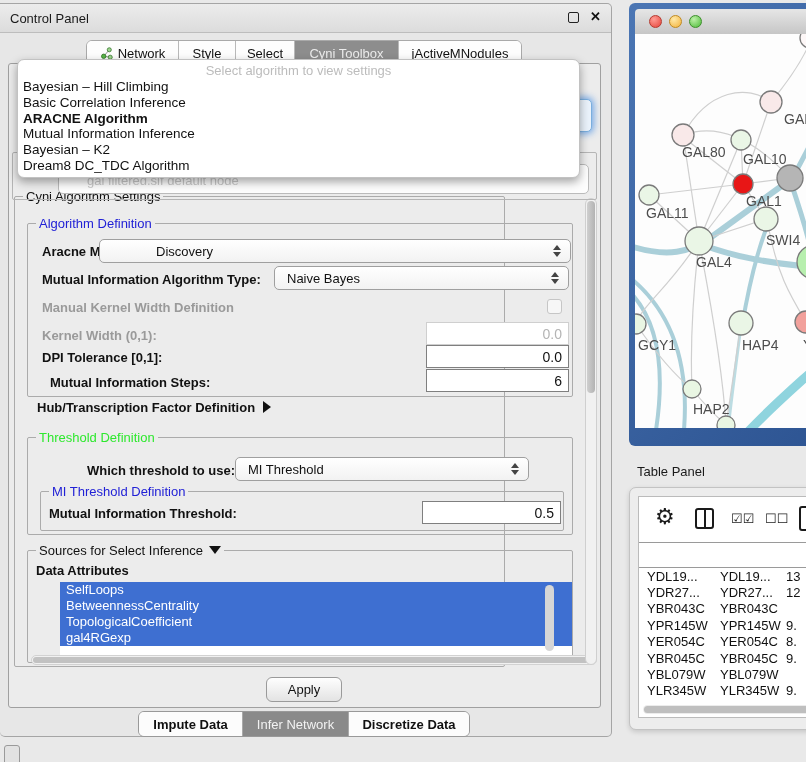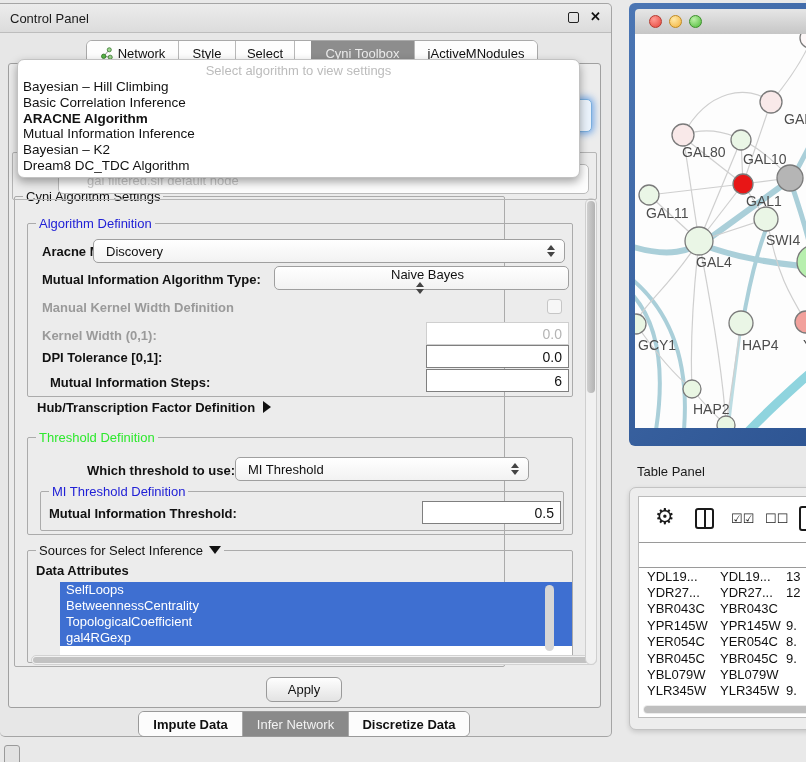--- a/index.html
+++ b/index.html
@@ -145,21 +145,21 @@
           <circle cx="11" cy="11" r="2.2" fill="#9ed48f" stroke="#2c7022" stroke-width="0.8"></circle>
         </svg>
         <span>Network</span>
       </div>
       <div class="tab" style="width:57px;">
         <span>Style</span>
       </div>
       <div class="tab" style="width:59px;">
         <span>Select</span>
       </div>
-      <div class="tab sel" style="width:104px;margin-left:16px;">
+      <div class="tab sel" style="width:104px;">
         <span>Cyni Toolbox</span>
       </div>
       <div class="tab" style="width:122px;">
         <span>jActiveMNodules</span>
       </div>
     </div>
 
     <div class="mainpanel"></div>
 
     <div class="partial-box"></div>
@@ -180,30 +180,30 @@
         </div>
     </div>
 
     <div class="gbox" style="left:14px;top:192px;width:491px;height:471px;">
       <span class="legend">Cyni Algorithm Settings</span>
 
       <div class="gbox" style="left:12px;top:26px;width:546px;height:174px;">
         <span class="legend blue">Algorithm Definition</span>
 
         <span class="blabel" style="left:14px;top:20px;">Aracne Mode:</span>
-        <div class="combo" style="left:65px;top:15px;width:472px;">
+        <div class="combo" style="left:71px;top:15px;width:472px;padding-left:44px;">
           <span class="combo-text">Discovery</span>
           <span class="combo-arrows">
               <span class="tri-up"></span>
               <span class="tri-dn"></span>
             </span>
         </div>
 
         <span class="blabel" style="left:14px;top:48px;">Mutual Information Algorithm Type:</span>
-        <div class="combo" style="left:246px;top:42px;width:295px;flex-direction:column;">
+        <div class="combo" style="left:246px;top:42px;width:295px;">
           <span class="combo-text">Naive Bayes</span>
           <span class="combo-arrows">
               <span class="tri-up"></span>
               <span class="tri-dn"></span>
             </span>
         </div>
 
         <span class="blabel dim" style="left:14px;top:76px;">Manual Kernel Width Definition</span>
         <span class="checkbox" style="left:519px;top:75px;"></span>
 

